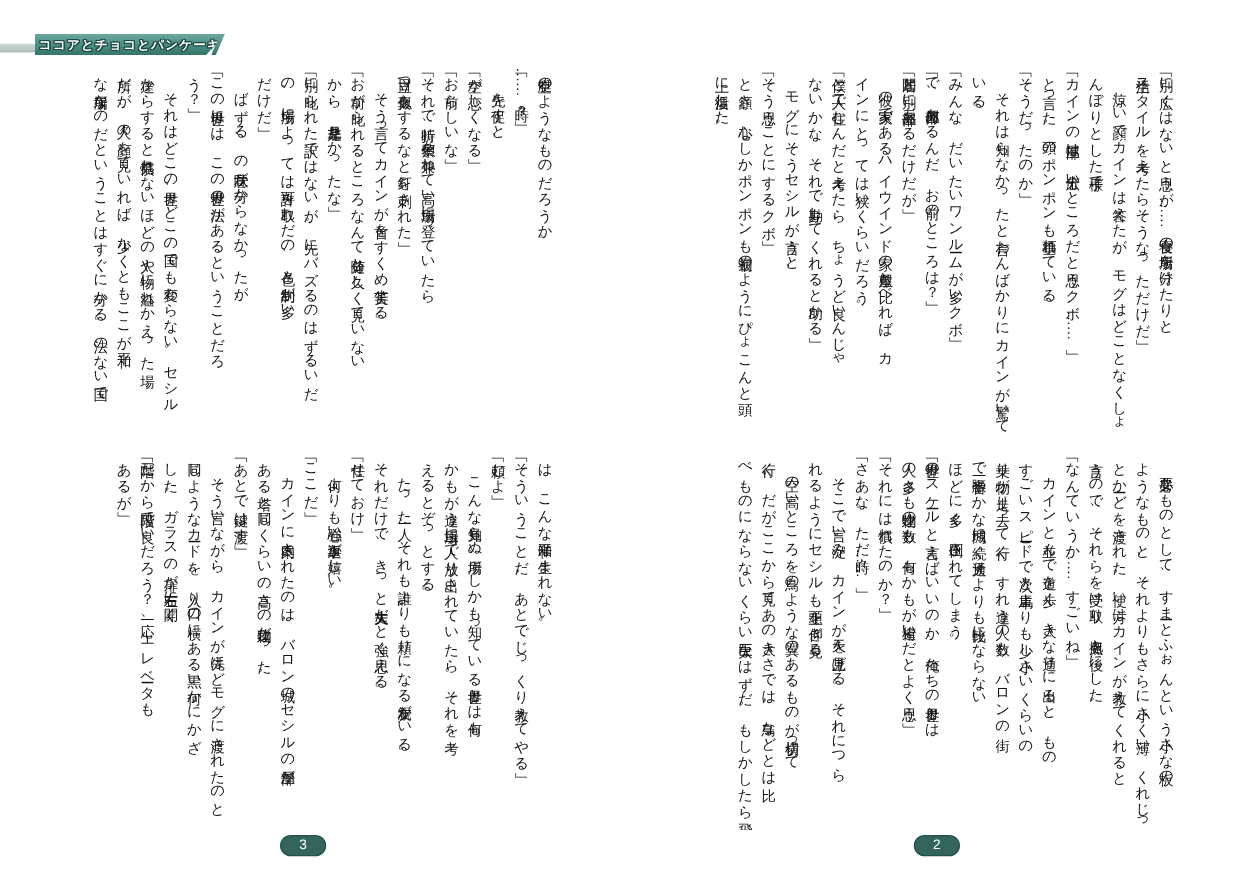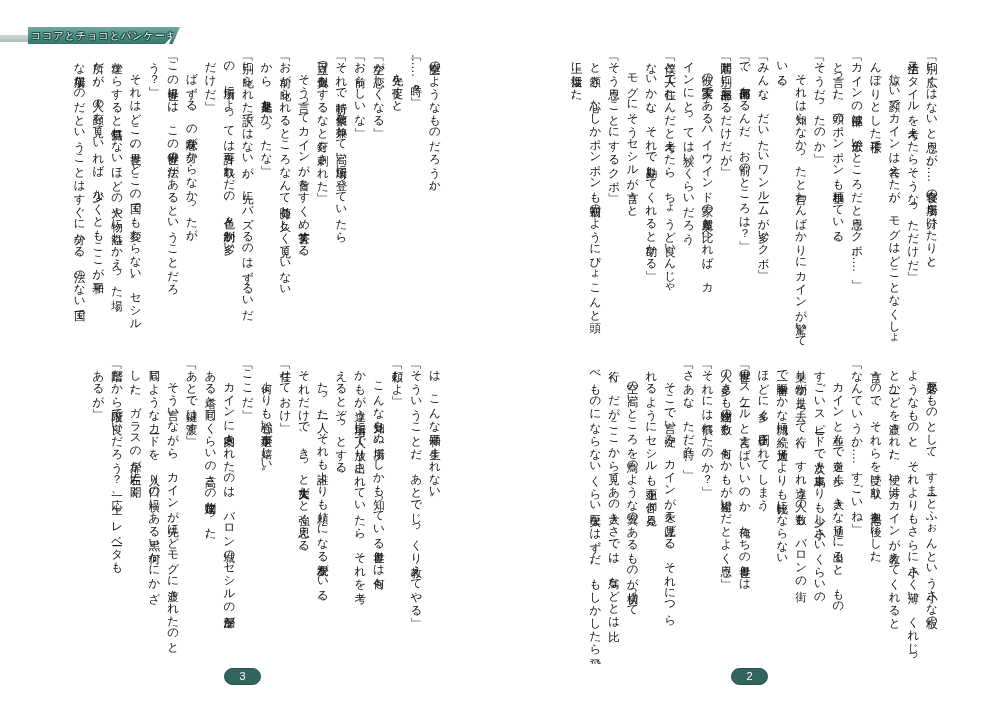--- a/index.html
+++ b/index.html
@@ -17,21 +17,21 @@
     background:linear-gradient(180deg,#6fa89e 0%,#4a8d82 55%,#35756b 100%);
     clip-path:polygon(0 0,100% 0,calc(100% - 15px) 100%,0 100%);
     display:flex;align-items:center;justify-content:center;
   }
   .header-tail{
     position:absolute;left:169px;top:27px;width:14px;height:17px;
     background:linear-gradient(180deg,#6fa89e,#35756b);
     clip-path:polygon(52% 0,78% 0,26% 100%,0 100%);
   }
   .book-title{
-    font-size:10px;font-weight:normal;color:#ffffff;letter-spacing:1px;
+    font-size:10px;font-weight:bold;color:#ffffff;letter-spacing:1px;
     white-space:nowrap;
     text-shadow:
       1px 0 0 #1e4a43,-1px 0 0 #1e4a43,0 1px 0 #1e4a43,0 -1px 0 #1e4a43,
       1px 1px 0 #1e4a43,-1px -1px 0 #1e4a43,1px -1px 0 #1e4a43,-1px 1px 0 #1e4a43;
   }
   
   .page{position:absolute;top:54px;width:392px;}
   #page-left{left:52px;}
   #page-right{left:549px;}
   .tier{

